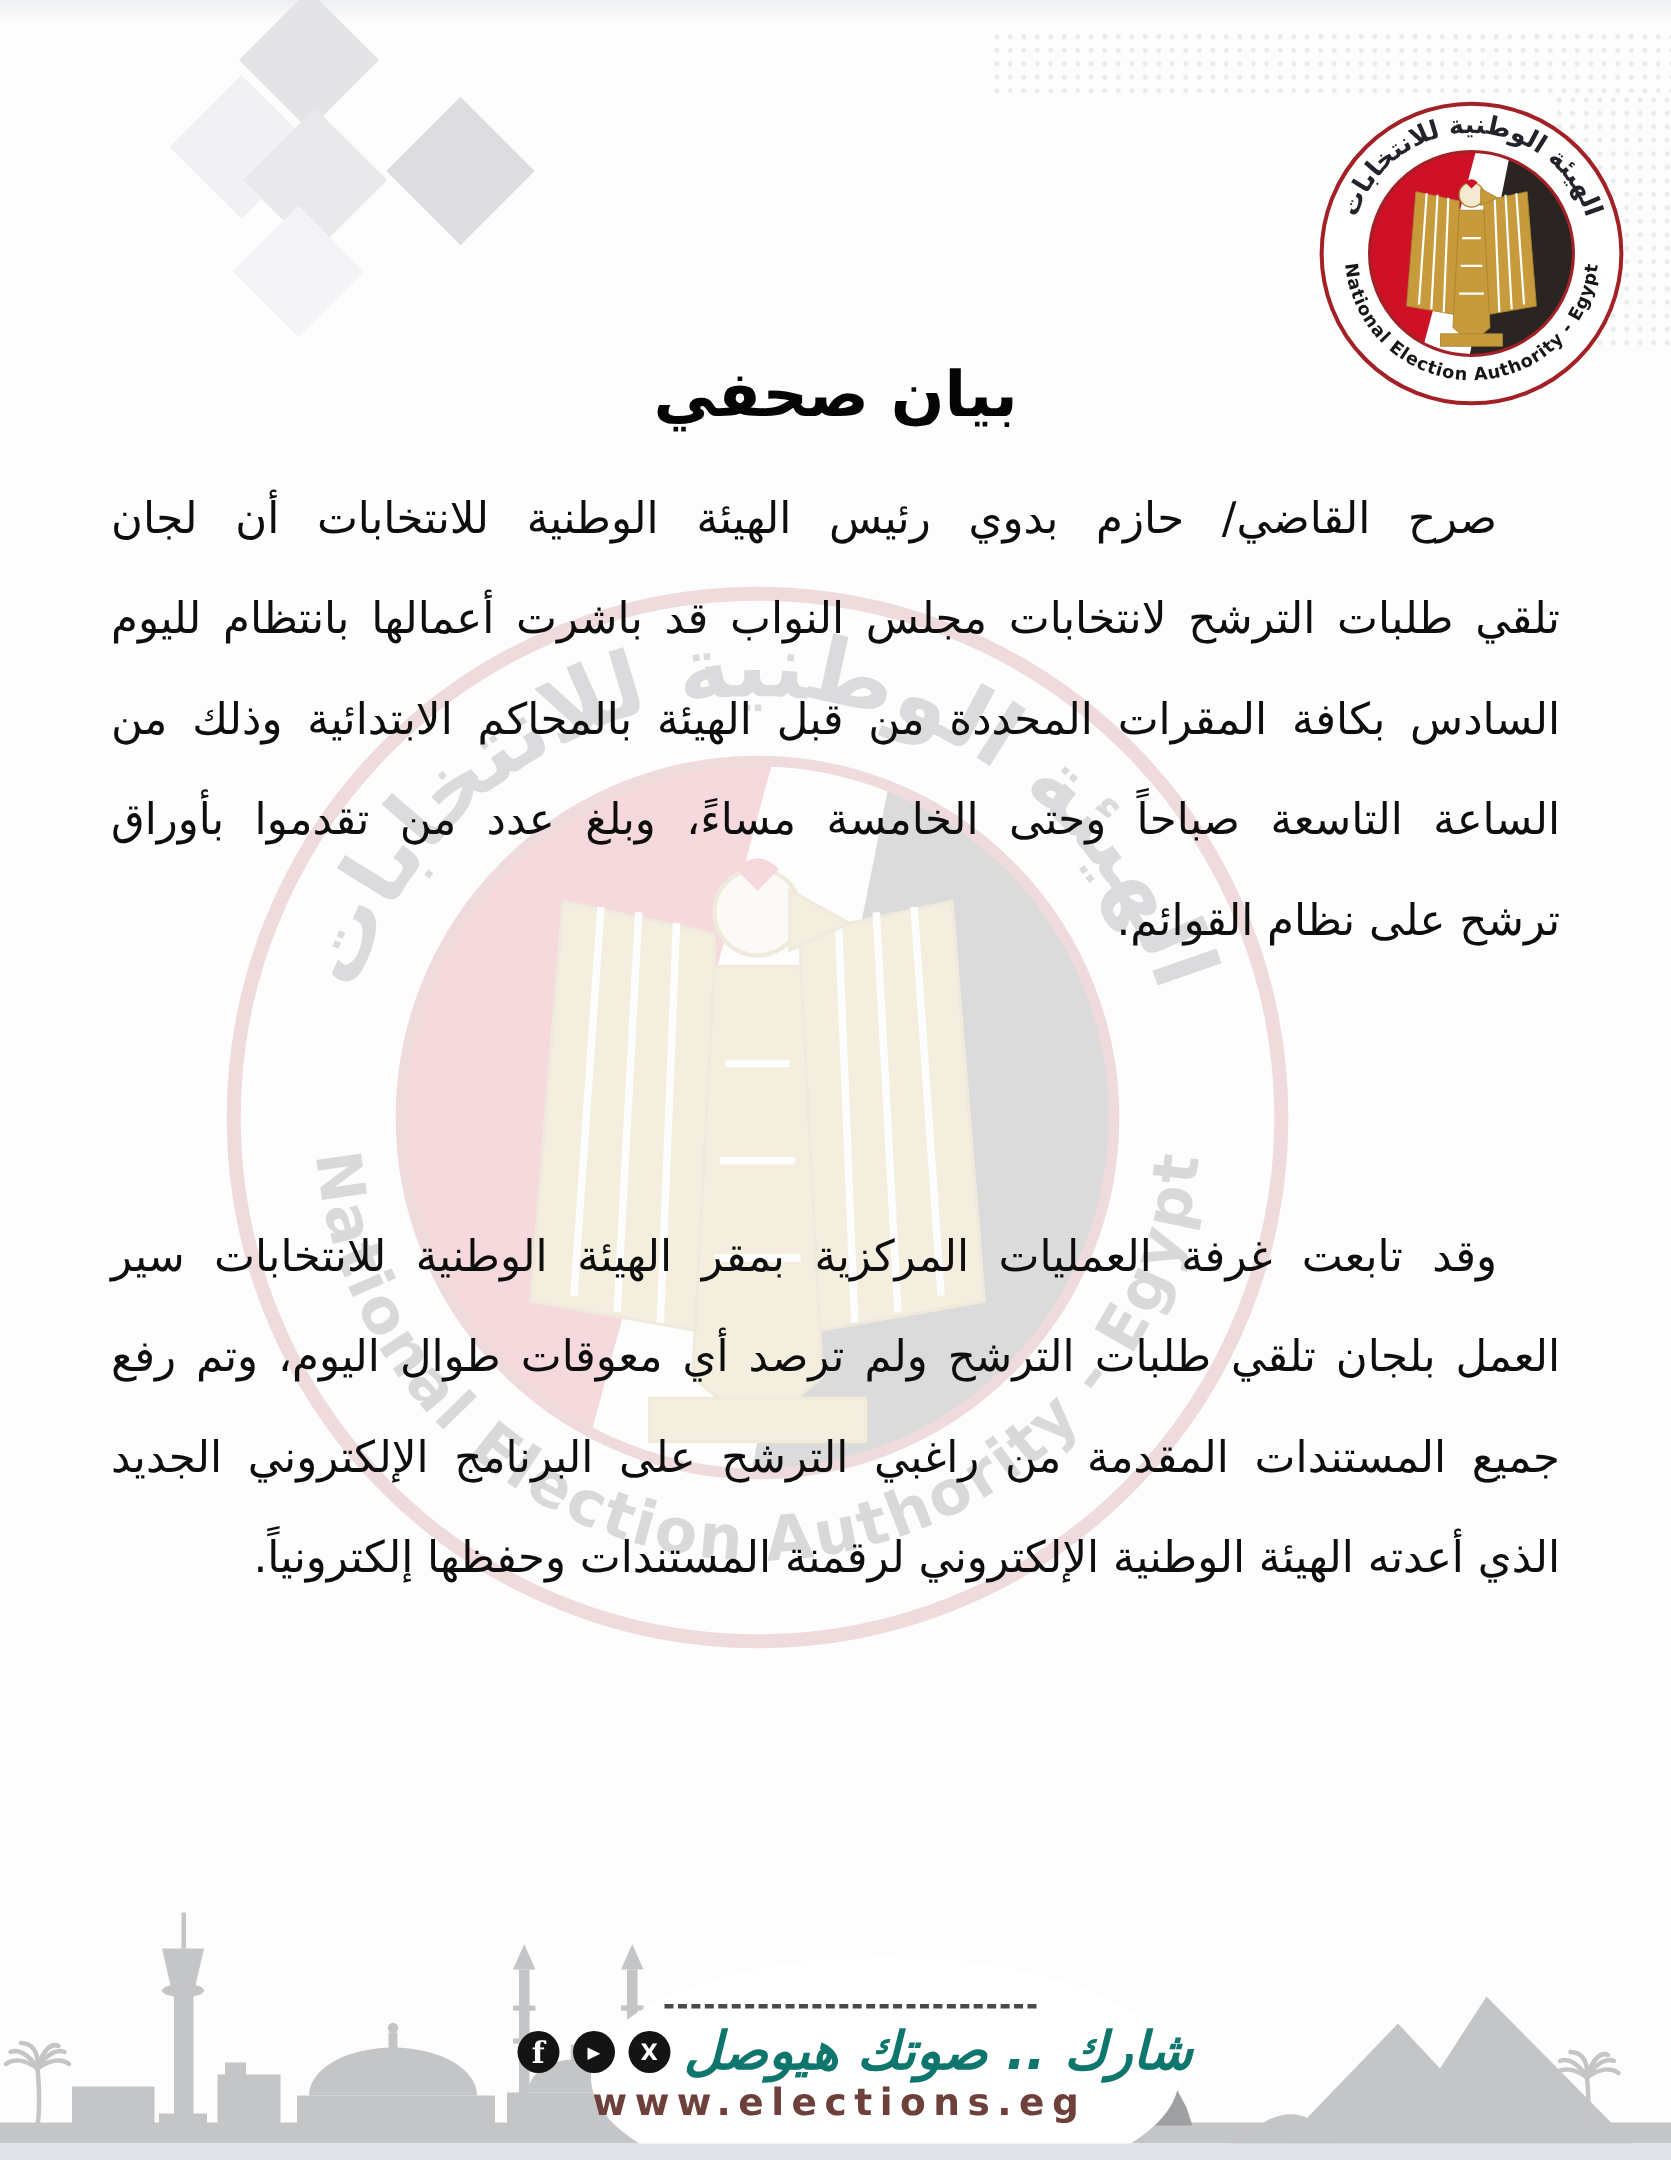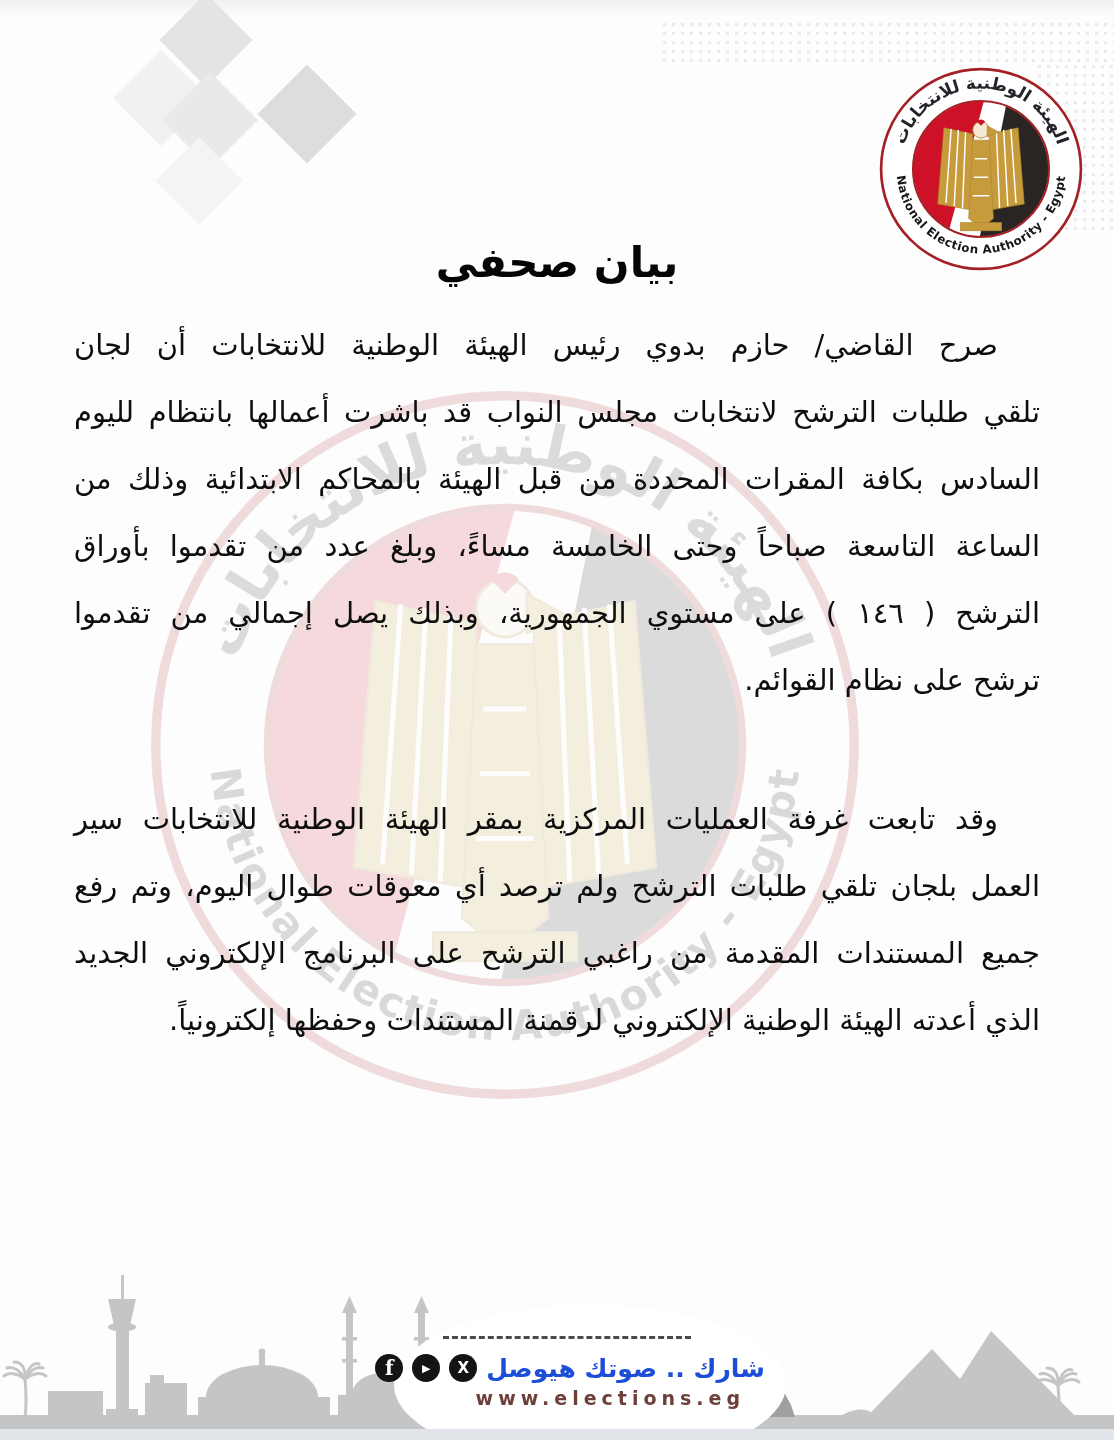--- a/index.html
+++ b/index.html
@@ -16,42 +16,42 @@
         background-size:9px 9px;}
   
   .logo-header{left:878px;top:66px;width:206px;height:206px;}
   .logo-watermark{left:145px;top:385px;width:720px;height:720px;opacity:.15;}
   
   .title{left:0;top:238px;width:1114px;text-align:center;
          font-size:42px;font-weight:900;color:#050505;direction:rtl;}
   
   .bodytext{left:74px;width:966px;direction:rtl;color:#0e0e0e;
             font-size:29px;font-weight:400;}
-  .p1{top:312px;} .p2{top:786px;}
+  .p1{top:312px;} .p2{top:804px;}
   .ln{height:67px;line-height:67px;text-align:justify;text-align-last:justify;
       white-space:nowrap;}
   .ln.just{white-space:normal;}
   .ln-first{padding-right:42px;}
   .ln-last{text-align-last:right;}
   
   .scene{left:0;bottom:0;width:1114px;height:175px;}
   
   .dashes{left:443px;top:1336px;width:248px;height:0;
           border-top:3px dashed #4a4a4a;}
   .share-row{left:390px;top:1350px;width:360px;height:36px;direction:ltr;
              display:flex;align-items:center;justify-content:center;gap:9px;}
   .icon-circle{width:28px;height:28px;border-radius:50%;background:#141414;
                color:#fff;display:flex;align-items:center;justify-content:center;
                flex:0 0 auto;}
   .icon-f{font-family:"DejaVu Serif",serif;font-weight:700;font-size:20px;line-height:1;}
   .icon-yt{font-size:11px;line-height:1;}
   .icon-x{font-weight:900;font-size:15px;line-height:1;}
-  .share-label{direction:rtl;font-size:25px;font-weight:700;color:#1d4ed8;white-space:nowrap;}
-  .website{left:395px;top:1387px;width:350px;text-align:right;direction:ltr;
-           font-size:19px;font-weight:700;letter-spacing:5px;color:#6e403b;}
+  .share-label{direction:rtl;font-size:35px;font-weight:700;color:#0f766e;white-space:nowrap;font-style:italic;}
+  .website{left:395px;top:1387px;width:350px;text-align:left;direction:ltr;
+           font-size:25px;font-weight:700;letter-spacing:5px;color:#6e403b;}
 </style>
 </head>
 <body>
 
 <svg width="0" height="0" style="position:absolute" aria-hidden="true">
   <defs>
     <clipPath id="flagClip">
         <circle cx="100" cy="100" r="65.5"></circle>
       </clipPath>
     <path id="arcTop" d="M 22,100 A 78,78 0 0 1 178,100" fill="none"></path>
@@ -119,21 +119,20 @@
   <use href="#nea-logo"></use>
 </svg>
 
 <div class="abs title">بيان صحفي</div>
 
 <div class="abs bodytext p1">
   <div class="ln just ln-first">صرح القاضي/ حازم بدوي رئيس الهيئة الوطنية للانتخابات أن لجان</div>
   <div class="ln just">تلقي طلبات الترشح لانتخابات مجلس النواب قد باشرت أعمالها بانتظام لليوم</div>
   <div class="ln just">السادس بكافة المقرات المحددة من قبل الهيئة بالمحاكم الابتدائية وذلك من</div>
   <div class="ln just">الساعة التاسعة صباحاً وحتى الخامسة مساءً، وبلغ عدد من تقدموا بأوراق</div>
-  <div class="ln just">الترشح ( ١٤٦ ) على مستوي الجمهورية، وبذلك يصل إجمالي من تقدموا</div>
   <div class="ln ln-last">ترشح على نظام القوائم.</div>
 </div>
 
 <div class="abs bodytext p2">
   <div class="ln just ln-first">وقد تابعت غرفة العمليات المركزية بمقر الهيئة الوطنية للانتخابات سير</div>
   <div class="ln just">العمل بلجان تلقي طلبات الترشح ولم ترصد أي معوقات طوال اليوم، وتم رفع</div>
   <div class="ln just">جميع المستندات المقدمة من راغبي الترشح على البرنامج الإلكتروني الجديد</div>
   <div class="ln ln-last">الذي أعدته الهيئة الوطنية الإلكتروني لرقمنة المستندات وحفظها إلكترونياً.</div>
 </div>
 

